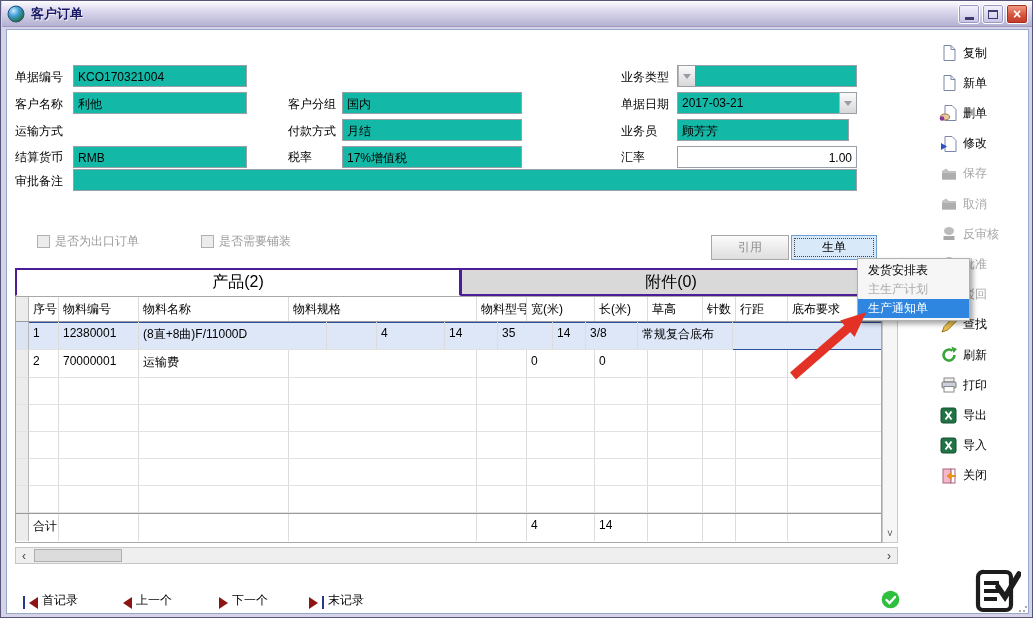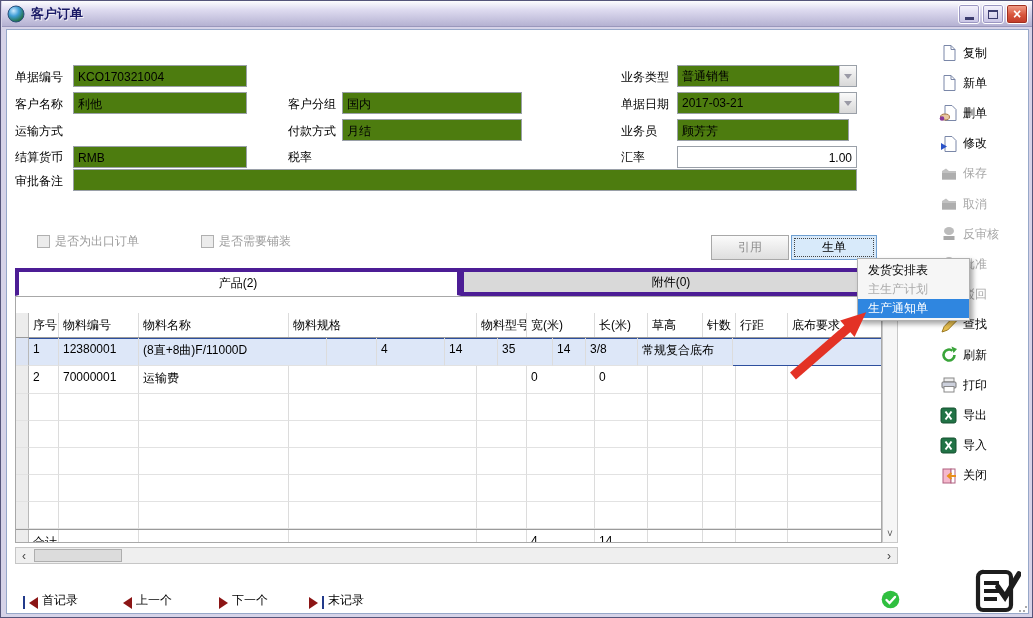--- a/index.html
+++ b/index.html
@@ -18,21 +18,21 @@
   .glyph-min{width:9px;height:3px;background:#3c3c6e;margin-top:9px;}
   .glyph-max{width:10px;height:9px;border:1px solid #3c3c6e;border-top-width:2px;}
   .wbtn.close{background:linear-gradient(180deg,#f2a28d,#d8553c 55%,#c03a28);box-shadow:inset 0 0 0 1px #a03020;}
   .glyph-close{color:#fff;font-weight:bold;font-size:14px;line-height:1;}
 
   
   .client{position:absolute;left:5px;top:28px;width:1023px;height:585px;background:#fff;border:1px solid #97a8c9;}
 
   
   .flabel{position:absolute;height:16px;line-height:16px;color:#000;}
-  .ffield{position:absolute;height:22px;line-height:20px;border:1px solid #9aa0a8;background:#4d7c0f;
+  .ffield{position:absolute;height:22px;line-height:20px;border:1px solid #9aa0a8;background:#14b8a6;
     padding:1px 4px 0 4px;overflow:hidden;white-space:nowrap;}
   .ffield.white{background:#fff;text-align:right;}
   .ffield.dd{display:flex;align-items:center;padding:0;}
   .ffield.dd .fval{flex:1;padding-left:4px;}
   .ddbtn{width:17px;height:100%;background:linear-gradient(180deg,#fafafa,#d8d8d8);border-left:1px solid #b4b4b4;
     display:flex;align-items:center;justify-content:center;}
   .tri-down{width:0;height:0;border-left:4px solid transparent;border-right:4px solid transparent;border-top:5px solid #9a9aa6;}
 
   
   .cbrow{position:absolute;display:flex;align-items:center;gap:5px;}
@@ -40,28 +40,28 @@
   .cblabel{color:#9b9b9b;}
 
   
   .abtn{position:absolute;height:25px;display:flex;align-items:center;justify-content:center;
     border:1px solid #a8a8a8;background:linear-gradient(180deg,#fbfbfb,#dedede);}
   .abtn.quote{color:#8e8e8e;}
   .abtn.generate{background:#d8eafa;border:1px solid #6f9fd0;outline:1px dotted #444;outline-offset:-4px;color:#000;}
 
   
   .tab{position:absolute;height:28px;display:flex;align-items:center;justify-content:center;
-    border:4px solid #4c1d95;font-size:12px;}
+    border:2px solid #4c1d95;font-size:16px;}
   .tab.active{background:#fff;border-bottom:1px solid #fff;z-index:2;}
   .tab.inactive{background:#d9d9d9;}
 
   
   .tablewrap{position:absolute;left:14px;top:295px;width:867px;height:247px;border:1px solid #a8a8a8;background:#fff;overflow:hidden;}
   .trow{display:flex;width:867px;}
-  .trow.thead{height:25px;border-bottom:1px solid #9a9a9a;margin-top:16px;}
+  .trow.thead{height:25px;border-bottom:1px solid #9a9a9a;}
   .trow.data{height:28px;}
   .trow.empty{height:27px;}
   .trow.total{height:28px;border-top:1px solid #9a9a9a;}
   .tcell{flex:none;padding:4px 0 0 4px;border-right:1px solid #dcdcdc;border-bottom:1px solid #e2e2e2;
     overflow:hidden;white-space:nowrap;font-size:12px;}
   .thead .tcell{border-bottom:none;background:#fff;}
   .trow.total .tcell{border-bottom:none;}
   .tcell.sel{background:#ececec;border-right:1px solid #b8b8b8;}
   .trow.selected{background:#dde7f8;box-shadow:inset 0 1px 0 #2d4f9e, inset 0 -1px 0 #2d4f9e;}
   .trow.selected .tcell.sel{background:#dce4f4;}
@@ -147,23 +147,23 @@
   <div class="flabel" style="left:620px;top:95px">单据日期</div>
   <div class="flabel" style="left:620px;top:122px">业务员</div>
   <div class="flabel" style="left:620px;top:148px">汇率</div>
 
   <div class="ffield" style="left:72px;top:64px;width:174px">KCO170321004</div>
   <div class="ffield" style="left:72px;top:91px;width:174px">利他</div>
   <div class="ffield" style="left:72px;top:145px;width:174px">RMB</div>
   <div class="ffield" style="left:72px;top:168px;width:784px"></div>
   <div class="ffield" style="left:341px;top:91px;width:180px">国内</div>
   <div class="ffield" style="left:341px;top:118px;width:180px">月结</div>
+  <div class="ffield" style="left:341px;top:145px;width:180px">17%增值税</div>
 
   <div class="ffield dd" style="left:676px;top:64px;width:180px">
-    <span class="fval">普通销售</span>
     <span class="ddbtn">
         <i class="tri-down"></i>
       </span>
   </div>
   <div class="ffield dd" style="left:676px;top:91px;width:180px">
     <span class="fval">2017-03-21</span>
     <span class="ddbtn">
         <i class="tri-down"></i>
       </span>
   </div>

